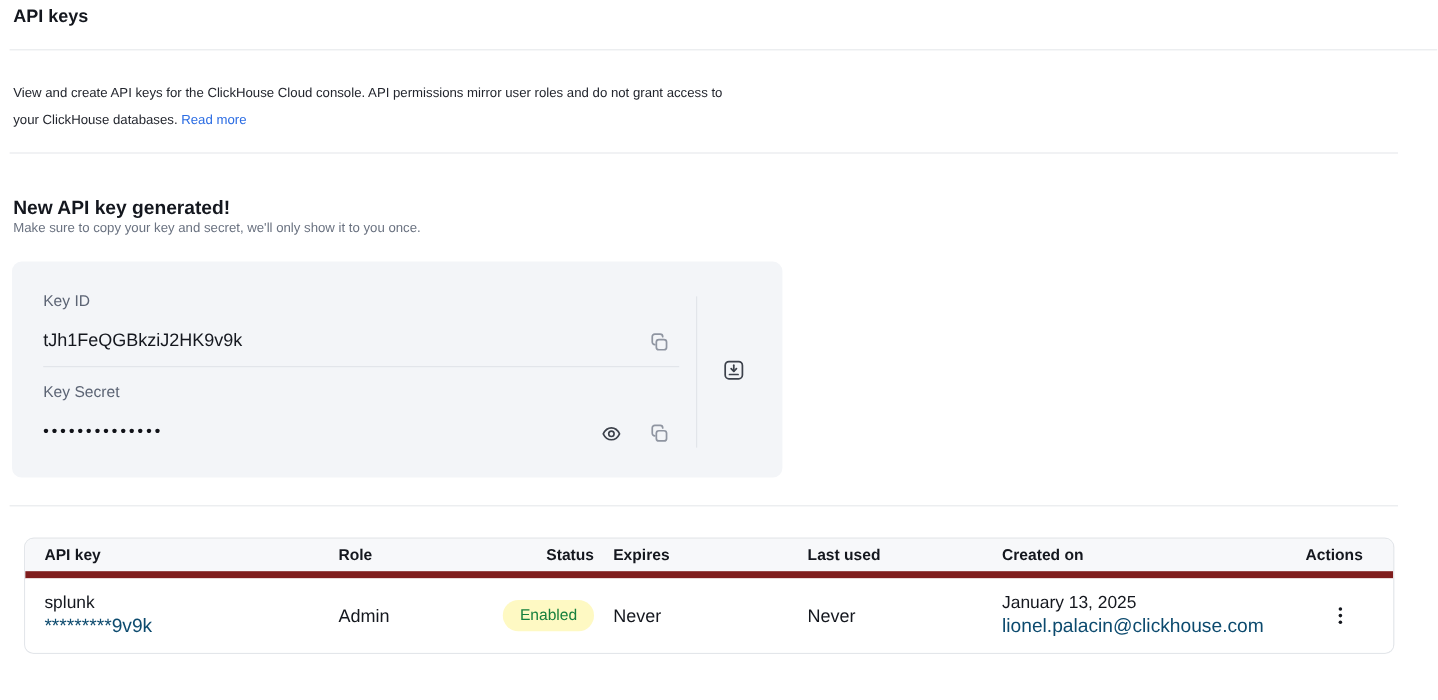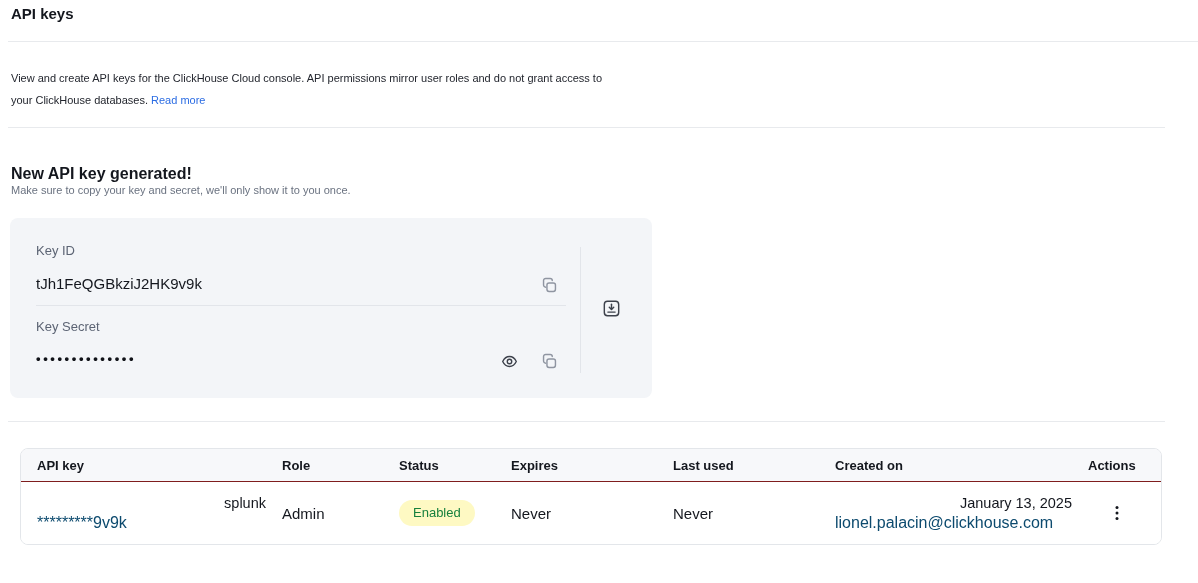--- a/index.html
+++ b/index.html
@@ -28,27 +28,27 @@
   .kc-dots { position:absolute; left:26px; top:133px; font-size:13px; font-weight:700; letter-spacing:2.6px; color:#101218; }
   .kc-hr { position:absolute; left:26px; top:87px; width:530px; height:1px; background:#e2e5ea; }
   .kc-vr { position:absolute; left:570px; top:29px; width:1px; height:126px; background:#e2e5ea; }
   .icon-btn { position:absolute; width:24px; height:24px; display:flex; align-items:center; justify-content:center; background:transparent; border:none; cursor:pointer; border-radius:4px; }
   .btn-copy-id { left:527px; top:55px; }
   .btn-eye { left:487px; top:131px; }
   .btn-copy-secret { left:527px; top:131px; }
   .btn-download { left:589px; top:78px; }
 
   .api-table { position:absolute; left:20px; top:448px; width:1142px; height:97px; border:1px solid #e3e6ea; border-radius:8px; overflow:hidden; background:#fff; }
-  .t-head { display:flex; align-items:center; height:33px; background:#f7f8fa; border-bottom:1px solid #7f1d1d; }
+  .t-head { display:flex; align-items:center; height:33px; background:#f7f8fa; border-bottom:6px solid #7f1d1d; }
   .t-row { display:flex; align-items:center; height:62px; background:#fff; }
   .th, .td { padding-left:16px; flex-shrink:0; }
   .th { font-size:13px; font-weight:600; color:#14171e; }
-  .c1 { width:245px; } .c2 { width:117px; } .c3 { width:112px; } .c4 { width:162px; } .c5 { width:162px; } .c6 { width:253px; } .c7 { flex:1; }
+  .c1 { width:245px; } .c2 { width:117px; } .c3 { width:112px;text-align:right; } .c4 { width:162px; } .c5 { width:162px; } .c6 { width:253px; } .c7 { flex:1; }
   .td { font-size:15px; color:#14171e; }
-  .cell-main { font-size:14.5px; color:#14171e; line-height:20px;text-align:right; }
+  .cell-main { font-size:14.5px; color:#14171e; line-height:20px; }
   .cell-sub { font-size:16px; color:#0c4a6e; line-height:20px; }
   .status-badge { display:inline-block; padding:5px 14px; border-radius:999px; font-size:13px; line-height:16px; }
   .kebab-btn { width:24px; height:24px; margin-left:17px; display:flex; align-items:center; justify-content:center; background:transparent; border:none; cursor:pointer; }
   svg { display:block; }
 </style>
 </head>
 <body>
 
 <div id="app">
 

